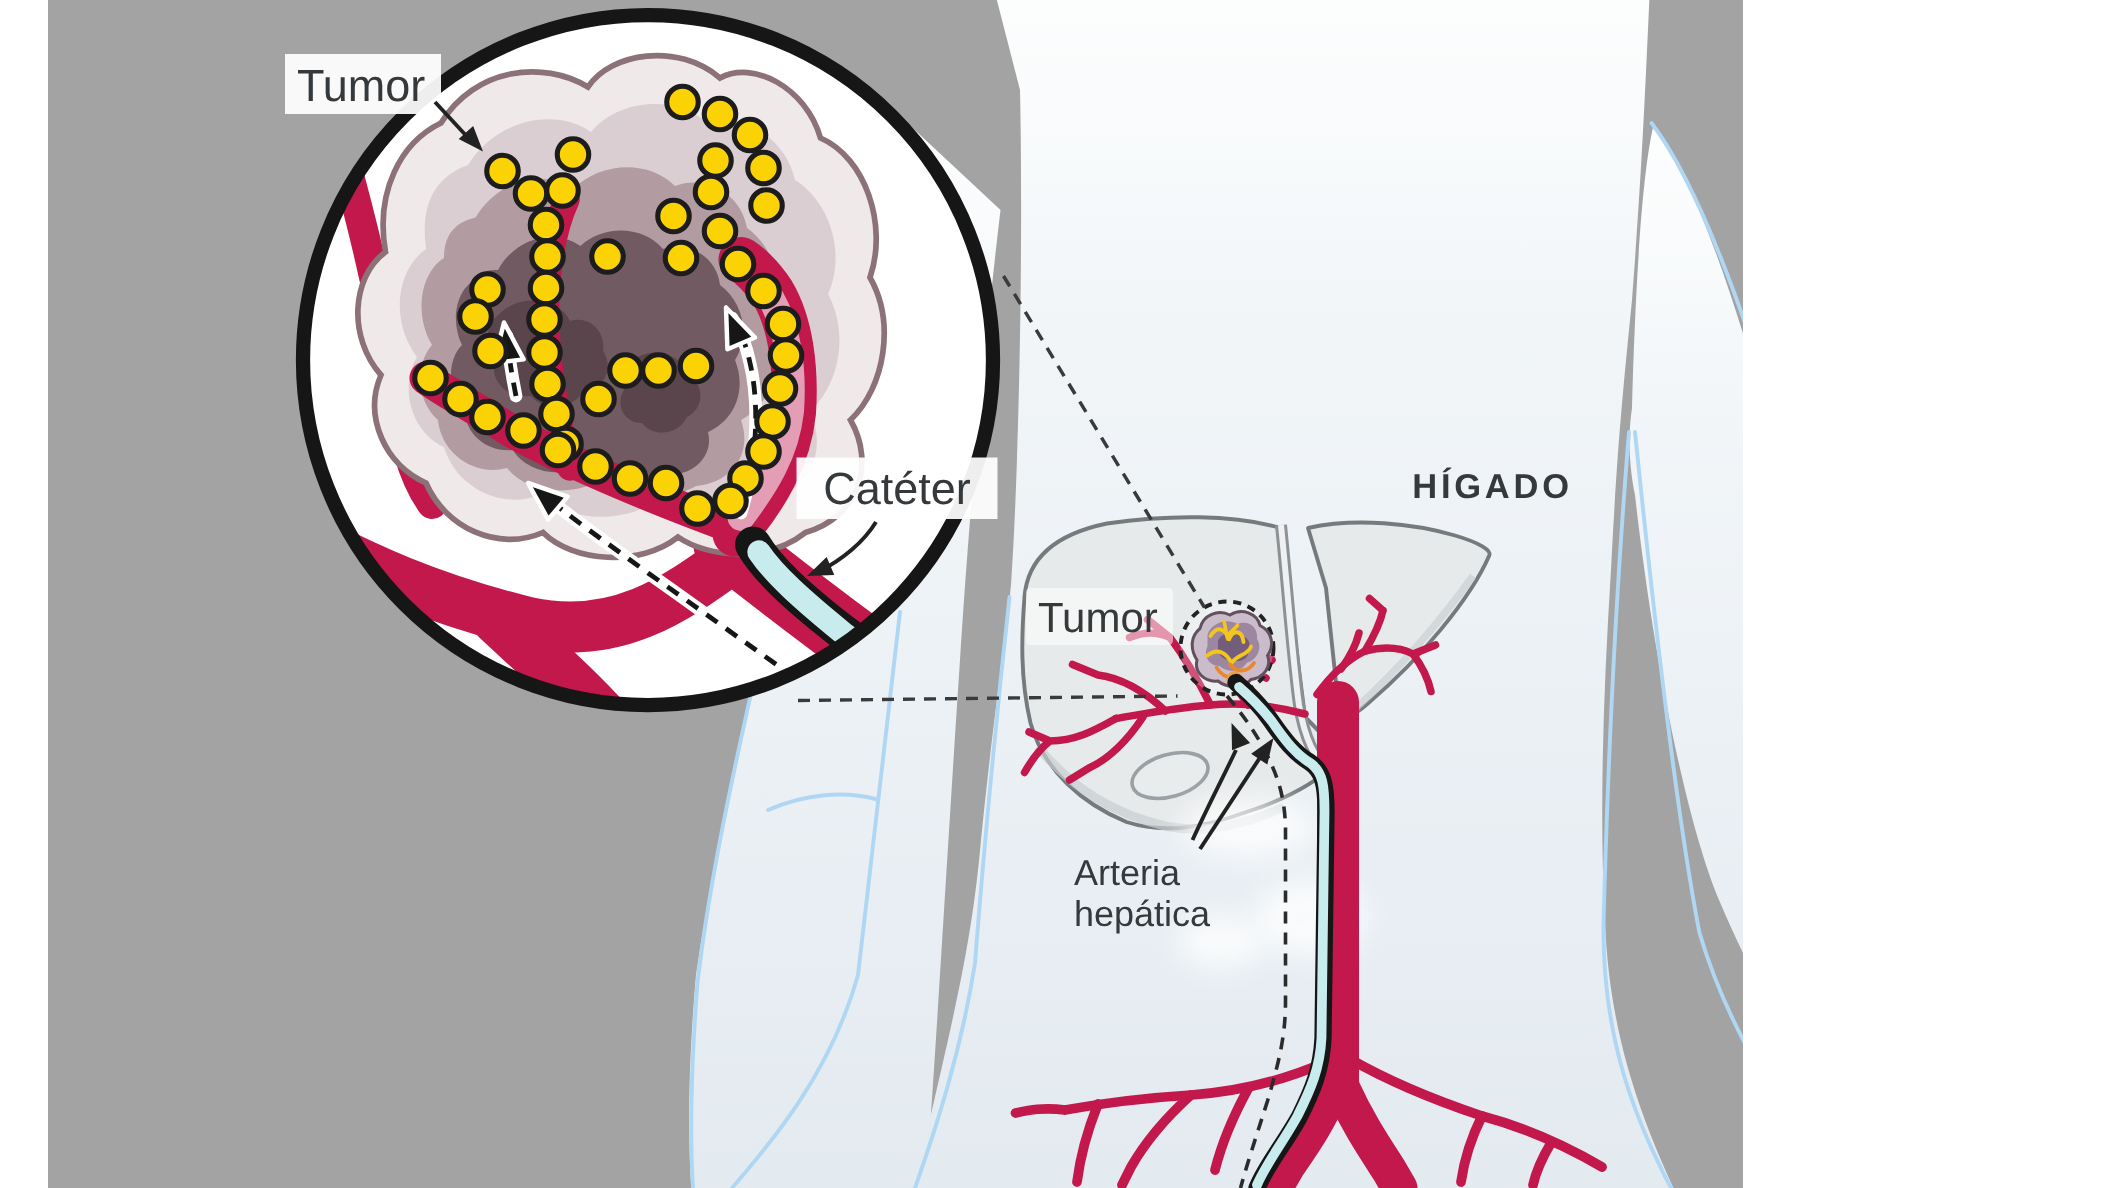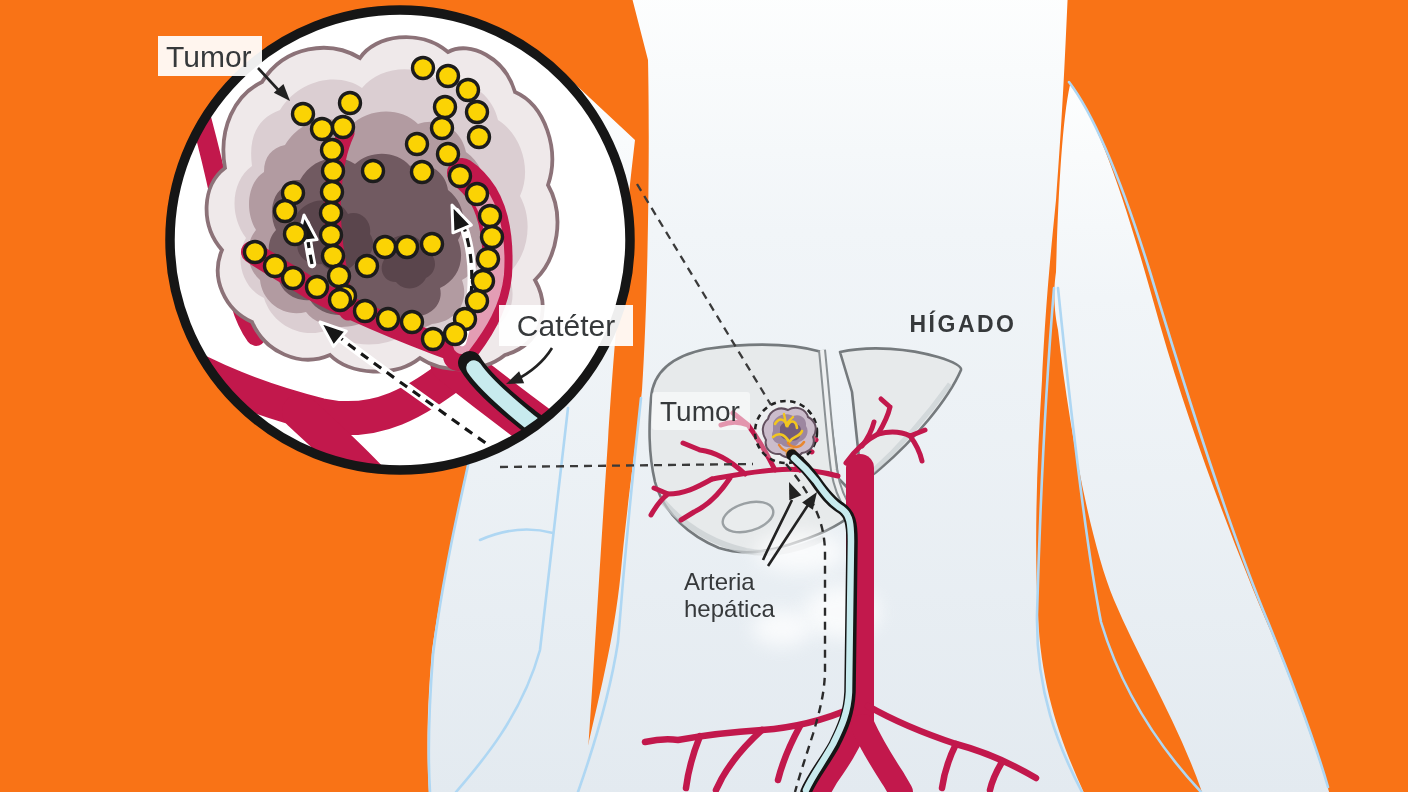--- a/index.html
+++ b/index.html
@@ -1,17 +1,17 @@
 <!DOCTYPE html>
 <html style="--artery_crimson: #C2184C; --artery_pink: #E39DB4; --microsphere_yellow: #FBD304; --microsphere_outline: #1C1C1C; --catheter_cyan: #C8EBEE; --tumor_outer: #EFE9EA; --tumor_outer_edge: #8C7278; --tumor_mid: #DBCED2; --tumor_inner: #B29BA1; --tumor_core: #715A61; --tumor_core_dark: #5A454C; --liver_fill: #E7EAEB; --liver_outline: #757A7D; --body_fill: #EAEFF4; --body_outline: #AFD7F3; --label_text: #36393B; --inset_ring: #161616;"><head>
 <meta charset="utf-8">
 <style>
   html,body{margin:0;padding:0;background:#fff;}
-  #stage{position:relative;width:1408px;height:792px;background:#f97316;overflow:hidden;
-         font-family:"Liberation Sans","DejaVu Sans",sans-serif;}
+  #stage{position:relative;width:1130px;height:792px;background:#a3a3a3;overflow:hidden;
+         font-family:"Liberation Sans","DejaVu Sans",sans-serif;margin-left:32px;}
   svg{position:absolute;left:0;top:0;}
   text{font-family:"Liberation Sans","DejaVu Sans",sans-serif;fill:var(--label_text,#36393B);}
   .lbl{font-size:30px;}
   .lbl-med{font-size:28px;}
   .lbl-sm{font-size:24px;}
   .lbl-organ{font-size:23px;font-weight:bold;letter-spacing:2.5px;}
   .body-fill{fill:url(#bodyGrad);}
   .body-line{fill:none;stroke:var(--body_outline,#AFD7F3);stroke-width:2.6;stroke-linecap:round;}
   .liver{fill:var(--liver_fill,#E7EAEB);stroke:var(--liver_outline,#757A7D);stroke-width:2.6;stroke-linejoin:round;}
   .artery{stroke:var(--artery_crimson,#C2184C);fill:none;stroke-linecap:round;stroke-linejoin:round;}

